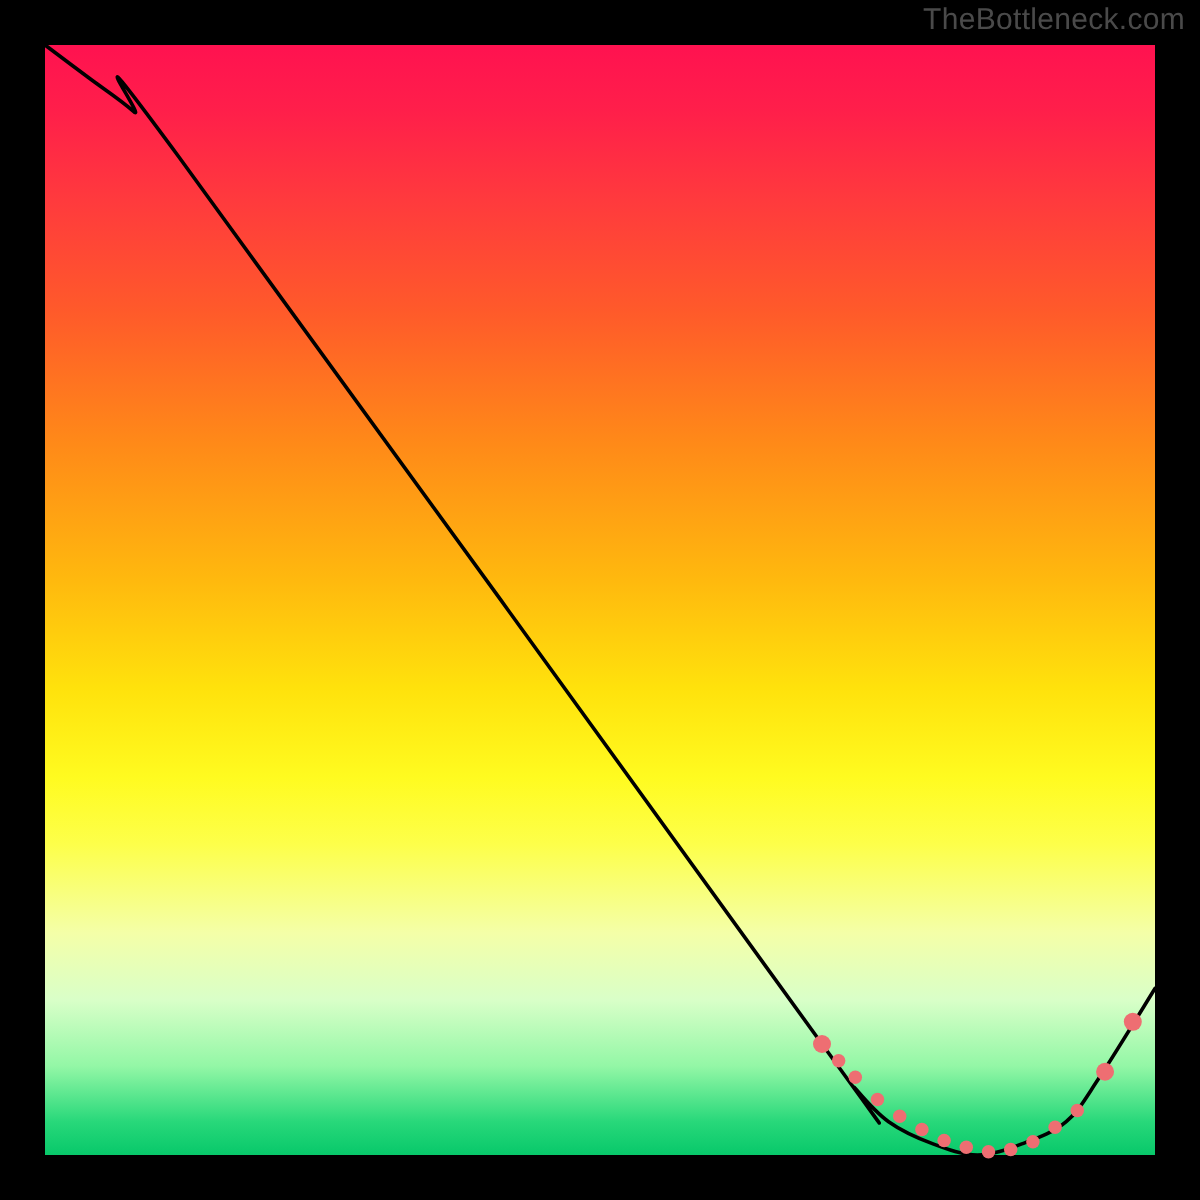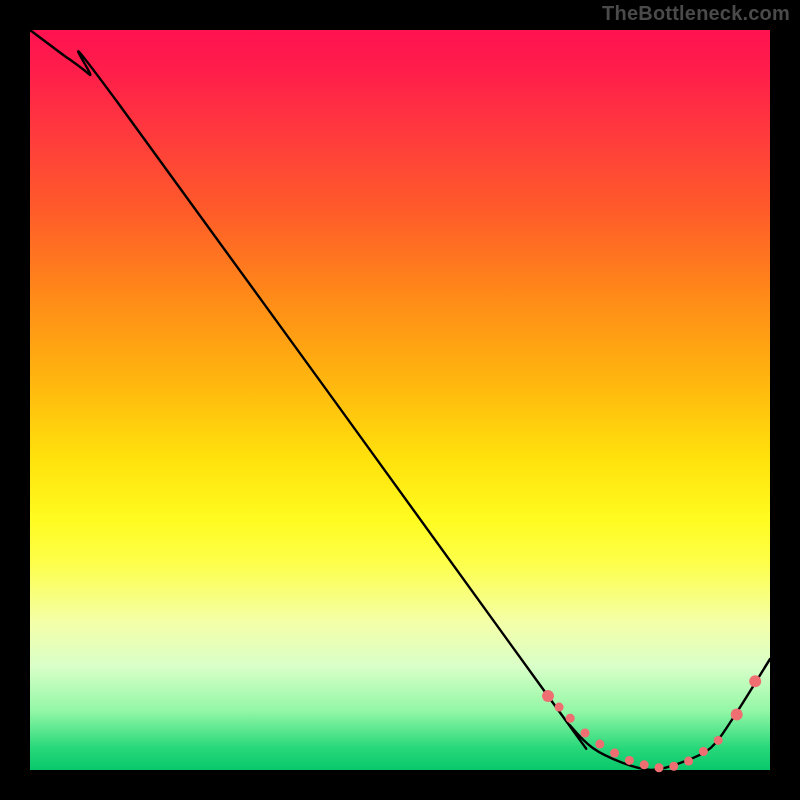--- a/index.html
+++ b/index.html
@@ -16,21 +16,21 @@
     width: 800px;
     height: 800px;
     background: #000;
   }
   .watermark {
     position: absolute;
     top: 2px;
     right: 10px;
     color: #4a4a4a;
     font-size: 20px;
-    font-weight: bold;
+    font-weight: normal;
     z-index: 5;
     letter-spacing: 0.2px;
   }
   .plot {
     position: absolute;
     left: 30px;
     top: 30px;
     width: 740px;
     height: 740px;
     

